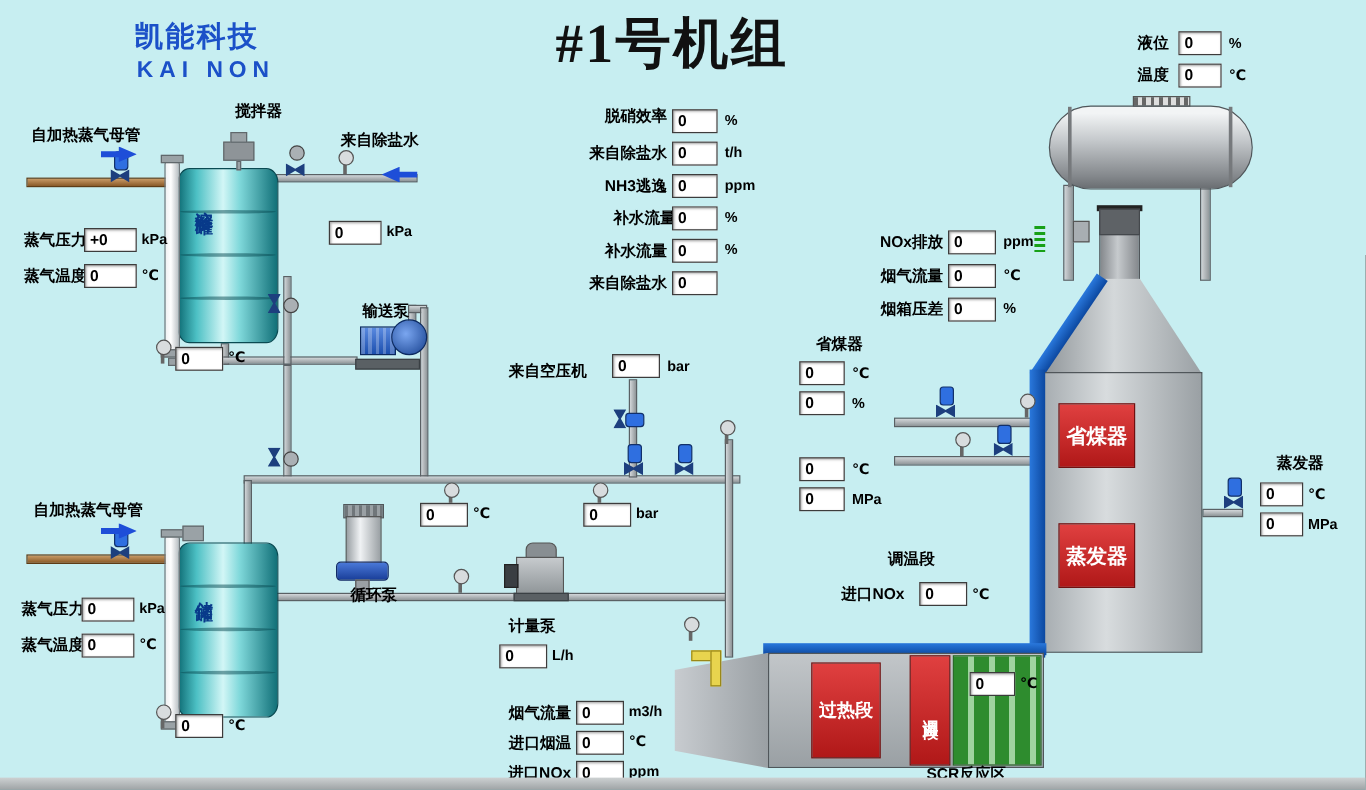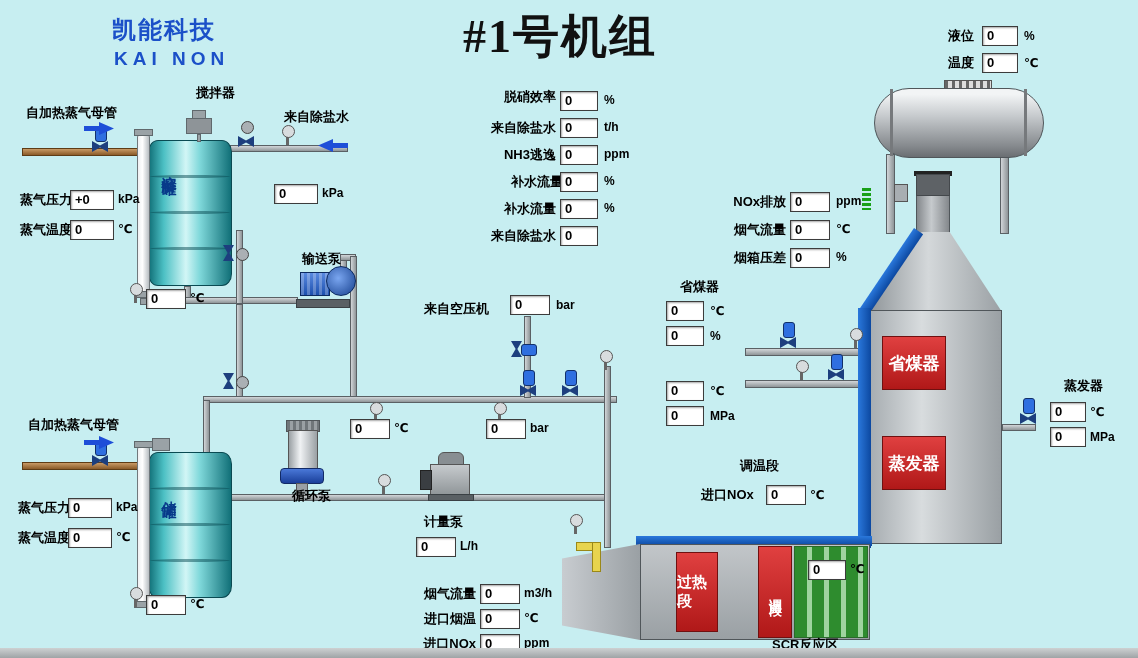--- a/index.html
+++ b/index.html
@@ -134,21 +134,21 @@
   <div class="redbox" style="left:882px;top:336px;width:64px;height:54px;font-size:17px">
     <span>省煤器</span>
   </div>
   <div class="redbox" style="left:882px;top:436px;width:64px;height:54px;font-size:17px">
     <span>蒸发器</span>
   </div>
 
   <div class="shape" style="left:636px;top:536px;width:236px;height:10px;background:linear-gradient(180deg,#2a78dc,#0c48a0)"></div>
   <div class="shape" style="left:562px;top:544px;width:78px;height:96px;clip-path:polygon(0 15%,100% 0,100% 100%,0 85%);background:linear-gradient(90deg,#c8ccd0,#9aa0a4)"></div>
   <div class="shape" style="left:640px;top:544px;width:230px;height:96px;background:linear-gradient(180deg,#c2c6c9,#9aa0a4);border:1px solid #50565a"></div>
-  <div class="redbox" style="left:676px;top:552px;width:42px;height:80px;font-size:15px">
+  <div class="redbox" style="left:676px;top:552px;width:58px;height:80px;font-size:15px">
     <span>过热段</span>
   </div>
   <div class="redbox" style="left:758px;top:546px;width:34px;height:92px">
     <span class="vtext">调温段</span>
   </div>
   <div class="shape" style="left:794px;top:546px;width:74px;height:92px;background:repeating-linear-gradient(90deg,#2e8c2e 0 12px,#9fd49f 12px 17px);border:1px solid #2a6a2a"></div>
   <div class="shape" style="left:576px;top:542px;width:25px;height:9px;background:#e8d44e;border:1px solid #9a8818"></div>
   <div class="shape" style="left:592px;top:542px;width:9px;height:30px;background:#e8d44e;border:1px solid #9a8818"></div>
 
   <div class="valve act" style="left:92px;top:126px"></div>

